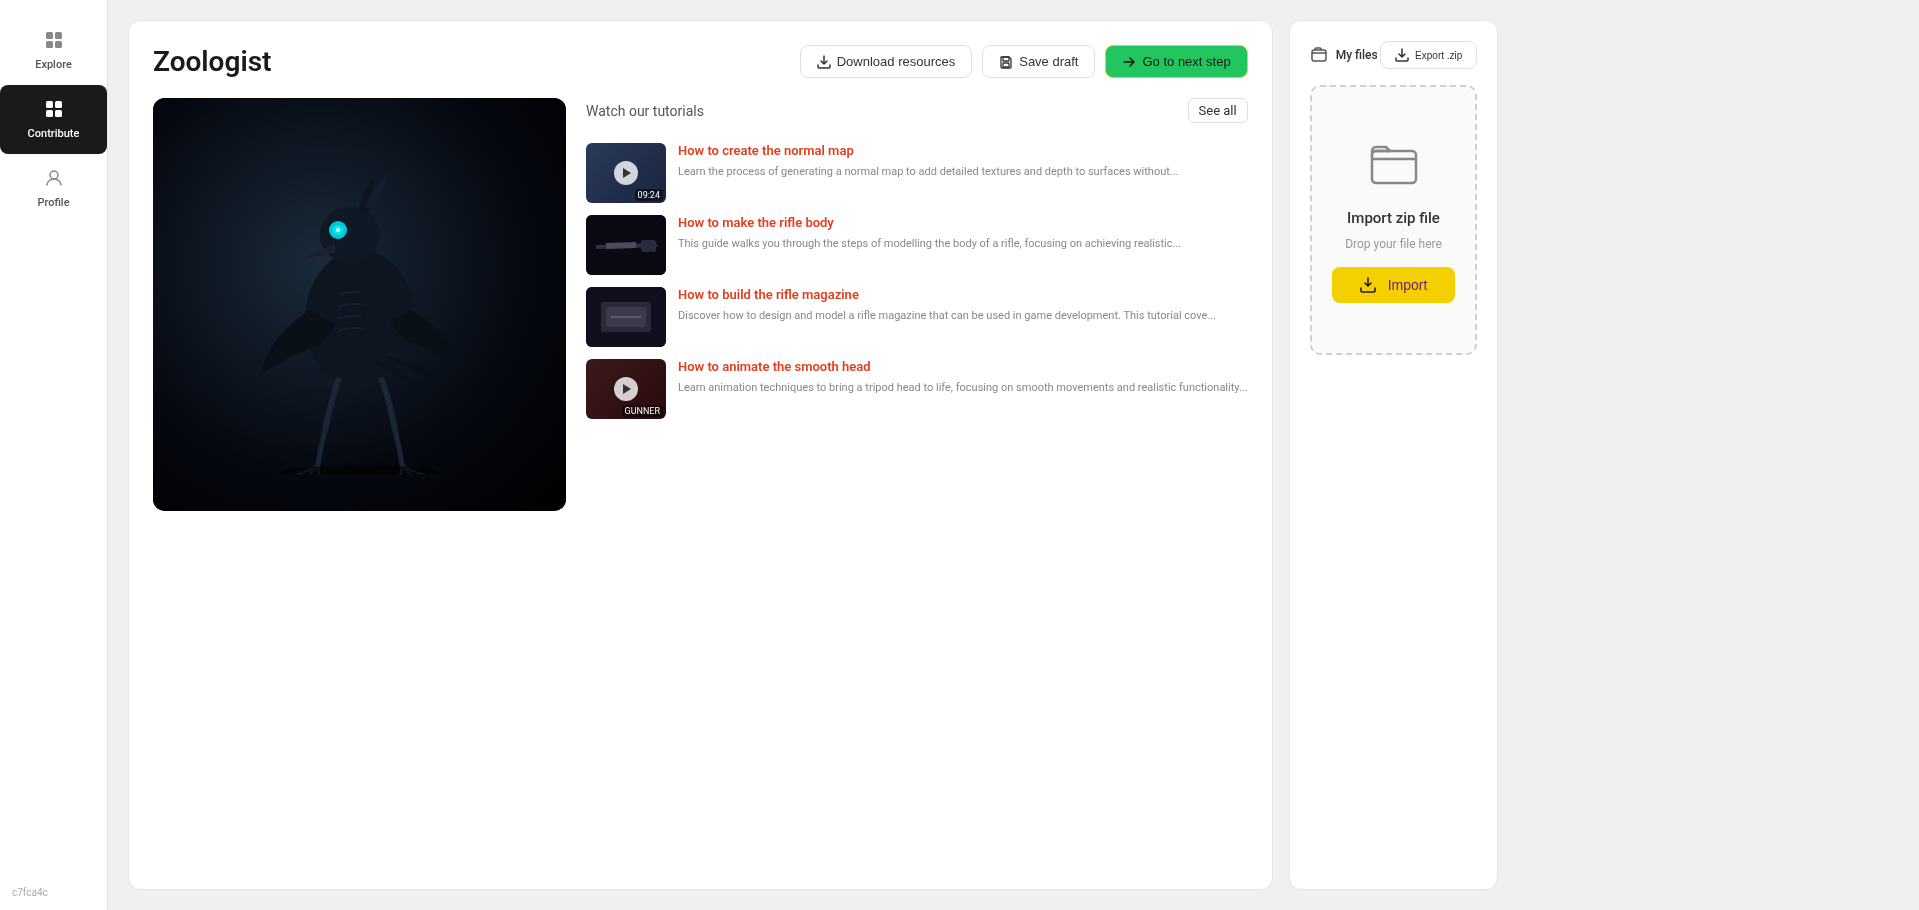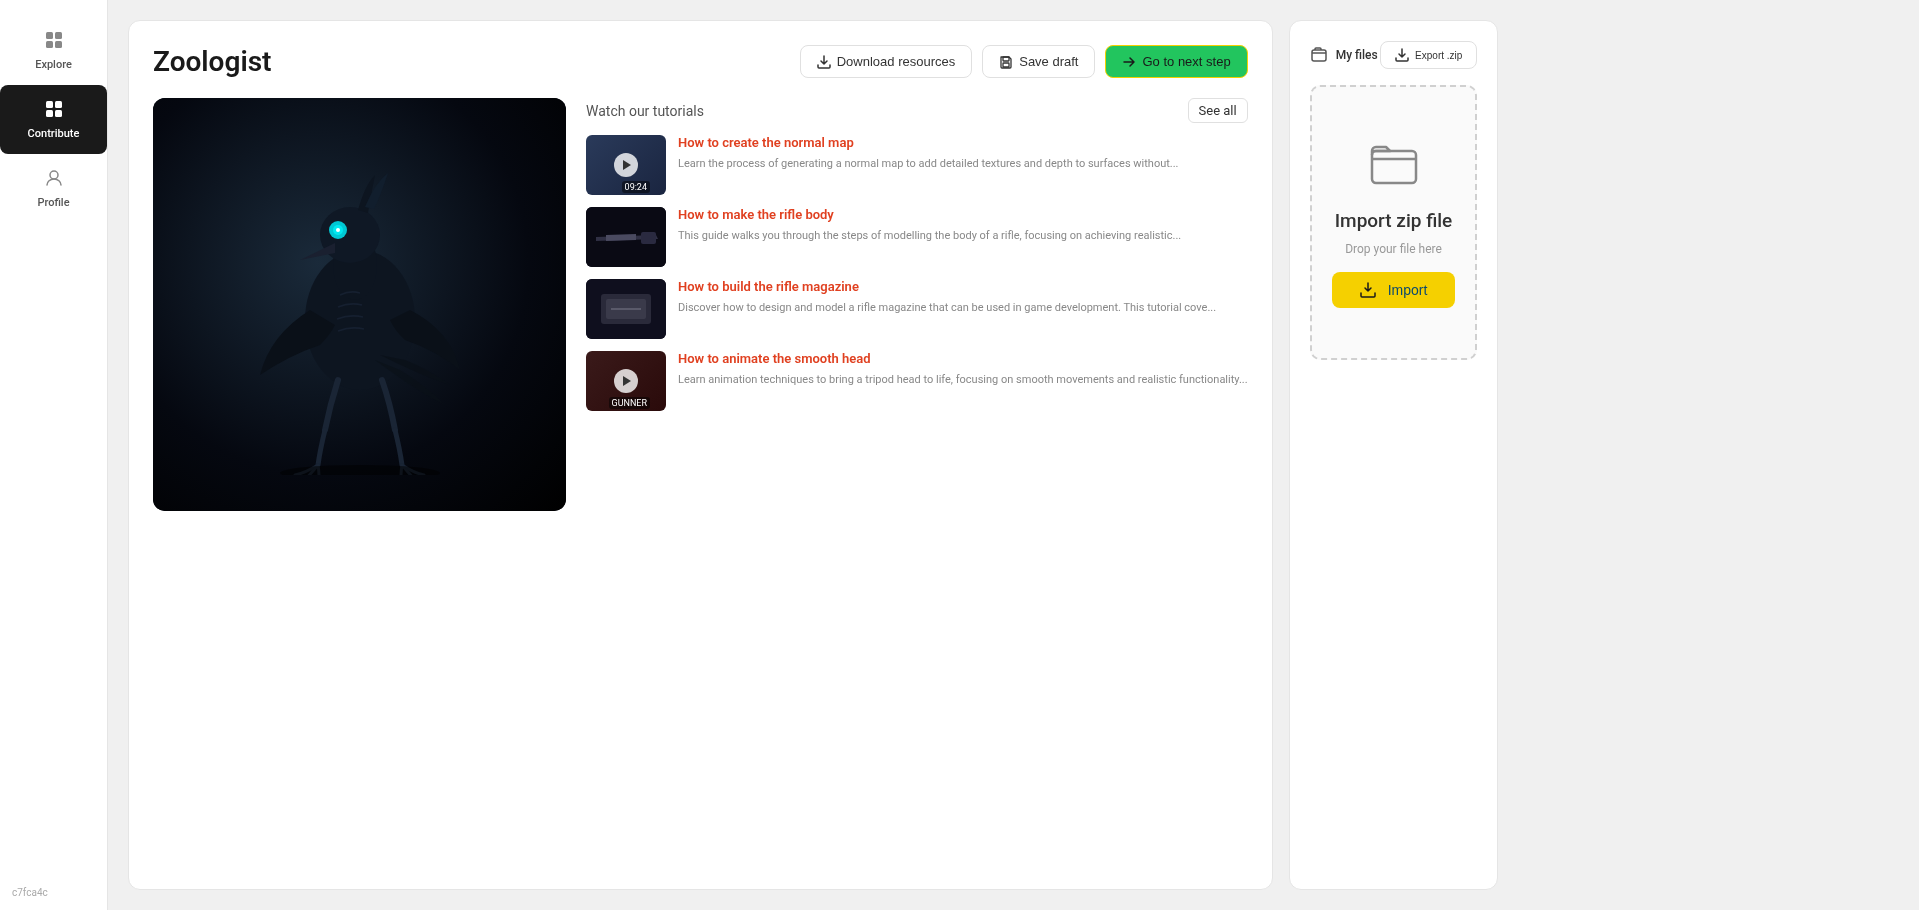--- a/index.html
+++ b/index.html
@@ -151,21 +151,21 @@
     }
 
     
     .tutorials-panel {
       flex: 1;
     }
     .tutorials-header {
       display: flex;
       align-items: center;
       justify-content: space-between;
-      margin-bottom: 12px;
+      margin-bottom: 20px;
     }
     .tutorials-title {
       font-size: 14px;
       color: #555;
     }
     .see-all-link {
       font-size: 13px;
       color: #333;
       text-decoration: none;
       border: 1px solid #e0e0e0;
@@ -207,21 +207,21 @@
     .play-btn::after {
       content: '';
       border-left: 8px solid #333;
       border-top: 5px solid transparent;
       border-bottom: 5px solid transparent;
       margin-left: 2px;
     }
     .thumb-label {
       position: absolute;
       bottom: 2px;
-      right: 16px;
+      right: 3px;
       font-size: 9px;
       color: #fff;
       background: rgba(0,0,0,0.5);
       padding: 1px 3px;
       border-radius: 3px;
     }
     .tutorial-info {
       flex: 1;
     }
     .tutorial-title {
@@ -280,40 +280,40 @@
       justify-content: center;
       gap: 10px;
       background: #fafafa;
       min-height: 200px;
     }
     .drop-zone-icon {
       font-size: 40px;
       color: #888;
     }
     .drop-zone-title {
-      font-size: 19px;
+      font-size: 15px;
       font-weight: 500;
       color: #333;
     }
     .drop-zone-subtitle {
       font-size: 12px;
       color: #999;
     }
     .import-btn {
       background: #f5d000;
       border: none;
       border-radius: 8px;
       padding: 10px 28px;
       font-size: 14px;
       font-weight: 500;
       cursor: pointer;
       display: flex;
       align-items: center;
       gap: 12px;
-      color: #0c4a6e;
+      color: #701a75;
       margin-top: 6px;
     }
 
     
     .version-label {
       position: fixed;
       bottom: 12px;
       left: 12px;
       font-size: 10px;
       color: #aaa;

